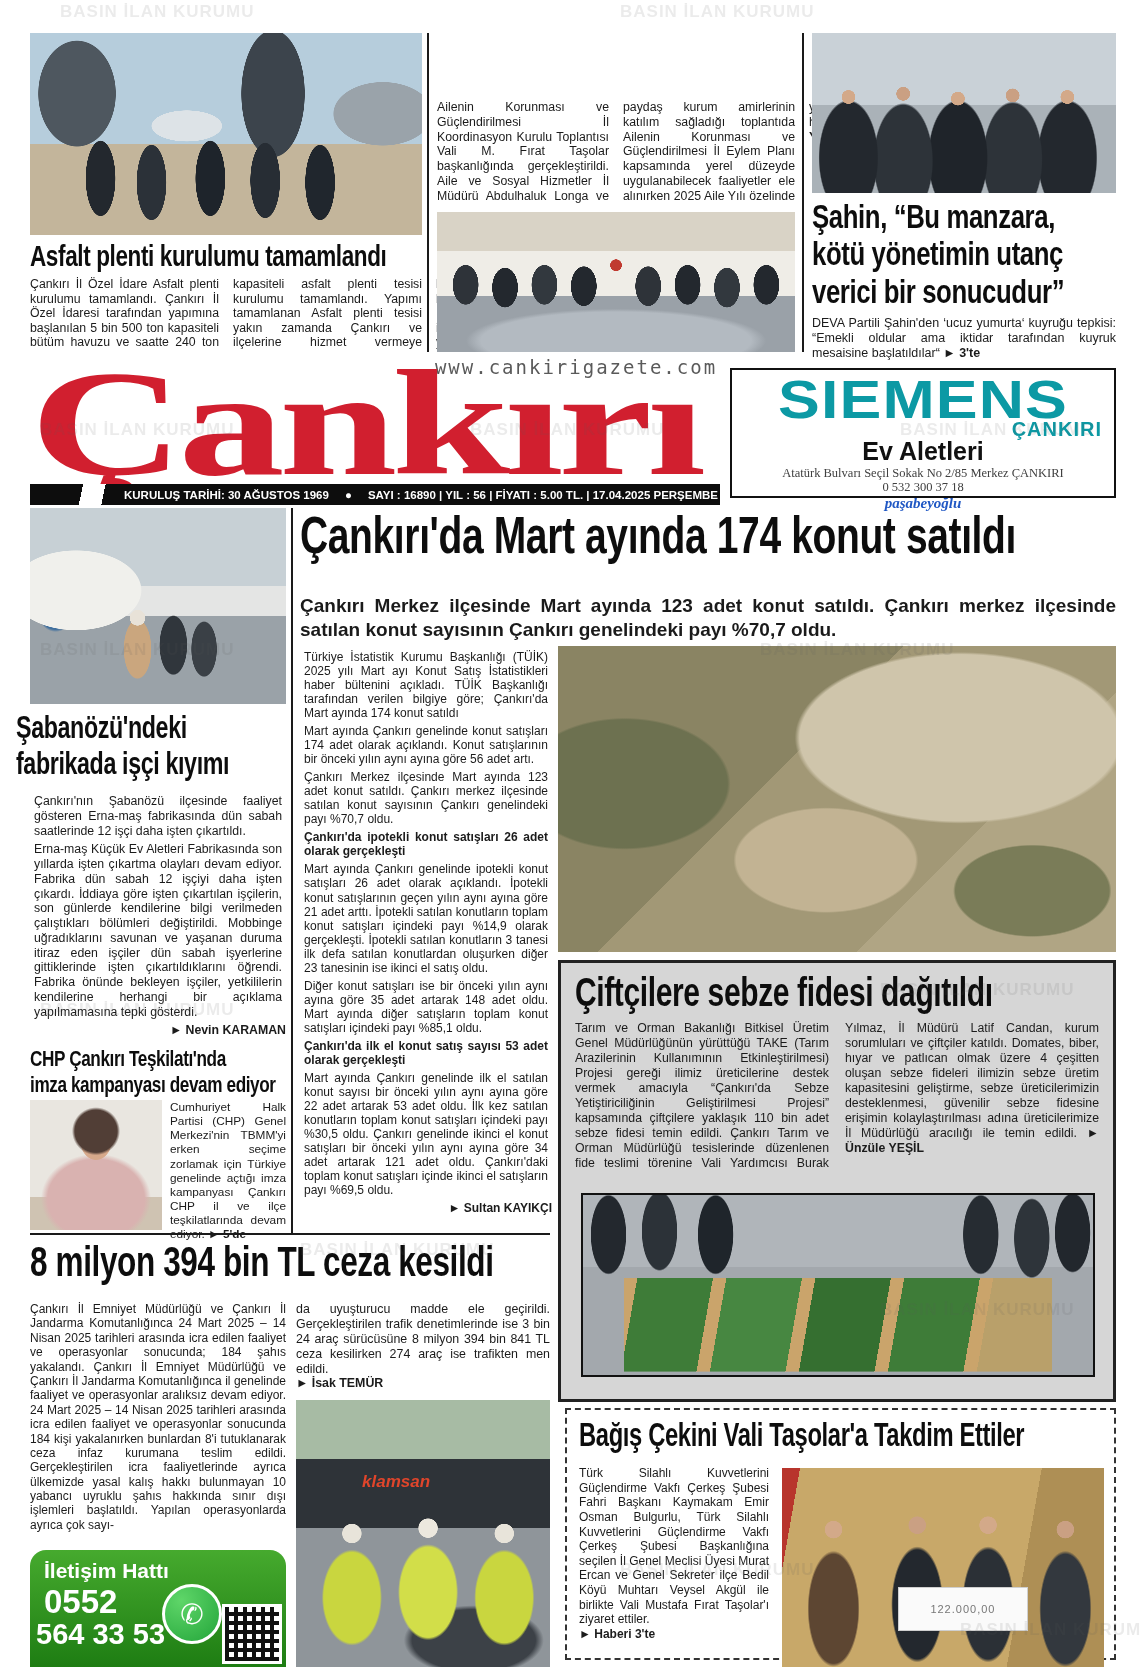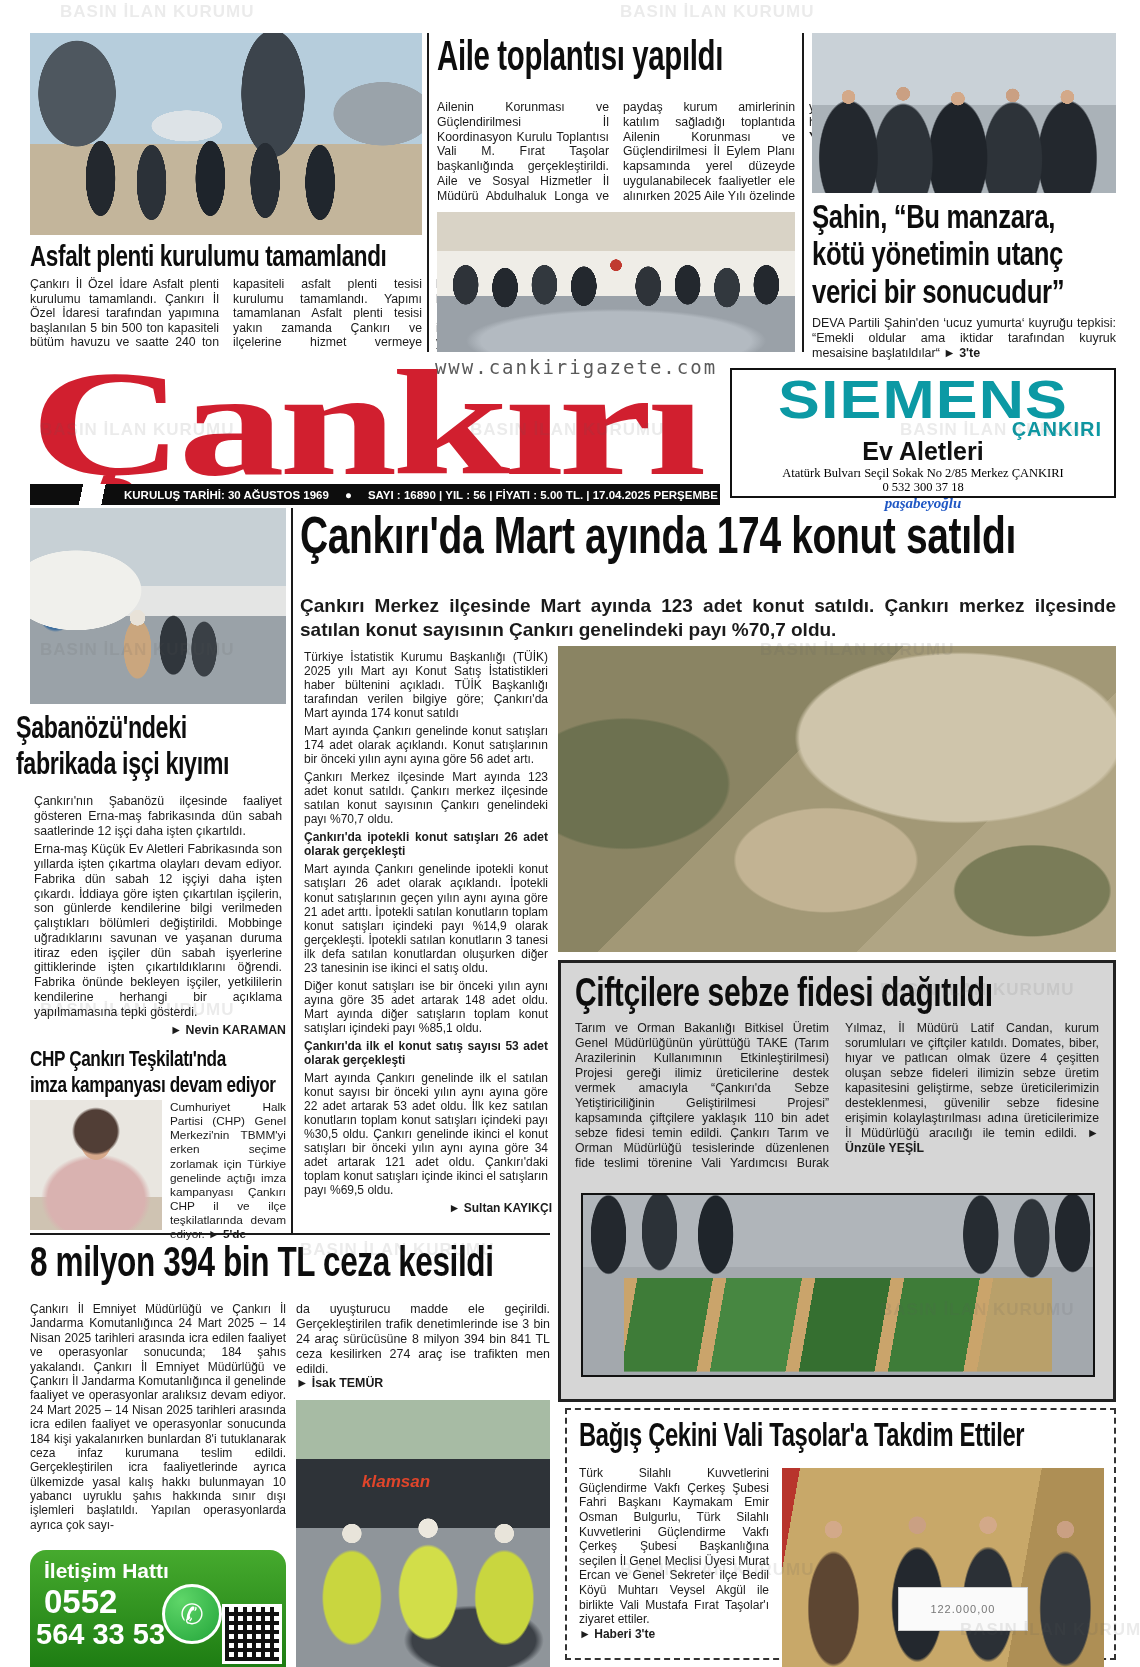--- a/index.html
+++ b/index.html
@@ -28,21 +28,21 @@
   .website{font-family:"DejaVu Sans Mono",monospace;color:#5a5a5a;font-size:19px;letter-spacing:2px;}
   .infobar{position:absolute;left:30px;top:484px;width:690px;height:21px;color:#fff;
            font-size:11.5px;font-weight:700;display:flex;align-items:center;padding-left:94px;box-sizing:border-box;
            background:linear-gradient(102deg,#0d0d0d 0 52px,#ffffff 52px 74px,#0d0d0d 74px);}
   .siemens{position:absolute;left:730px;top:368px;width:386px;height:130px;border:2px solid #111;
            box-sizing:border-box;text-align:center;background:#fff;}
   .siemens .brand{display:inline-block;color:#0c99a4;font-weight:700;font-size:54px;line-height:1;
                   letter-spacing:1px;transform:scaleX(1.16);transform-origin:50% 0;margin-top:2px;}
   .siemens .city{color:#0c99a4;font-weight:700;font-size:20px;text-align:right;margin:-8px 12px 0 0;letter-spacing:1px;}
   .siemens .line{font-weight:700;font-size:25px;color:#111;margin-top:-4px;}
-  .siemens .addr,.siemens .phone{font-family:"Liberation Serif",serif;font-size:12.5px;color:#000000;line-height:1.15;text-align:center;}
+  .siemens .addr,.siemens .phone{font-family:"Liberation Serif",serif;font-size:12.5px;color:#404040;line-height:1.15;text-align:center;}
   .siemens .dealer{font-family:"Liberation Serif",serif;font-style:italic;font-weight:700;
                    color:#1f57c4;font-size:15px;line-height:1.1;}
   
   .cift-box{position:absolute;left:558px;top:960px;width:558px;height:442px;border:3px solid #222;
             background:#d6d6d6;box-sizing:border-box;padding:8px 14px;}
   
   .bagis-box{position:absolute;left:565px;top:1408px;width:551px;height:252px;border:2px dashed #333;
              background:#fff;box-sizing:border-box;padding:8px 12px;}
   
   .contact{position:absolute;left:30px;top:1550px;width:256px;height:117px;border-radius:16px 16px 0 0;
@@ -169,23 +169,20 @@
   <div class="abs" style="left:30px;top:240px;width:392px">
     <div class="hl cx75" style="font-size:30px">Asfalt plenti kurulumu tamamlandı</div>
   </div>
   <div class="abs body" style="left:30px;top:277px;width:392px;height:76px;columns:2;column-gap:14px;font-size:12.3px;line-height:1.18">
     <span>Çankırı İl Özel İdare Asfalt plenti kurulumu tamamlandı. Çankırı İl Özel İdaresi tarafından yapımına başlanılan 5 bin 500 ton kapasiteli bütüm havuzu ve saatte 240 ton kapasiteli asfalt plenti tesisi kurulumu tamamlandı. Yapımı tamamlanan Asfalt plenti tesisi yakın zamanda Çankırı ve ilçelerine hizmet vermeye başlayacak. Özellikle kırsal bölgelere hizmet veren İl Özel İdaresi bu tesisin hizmete girmesi ile köylere daha güzel ve kaliteli yol yapımına başlayacak.</span>
     <b>► 3'te</b>
   </div>
 
   <div class="rule-v" style="left:427px;top:33px;height:319px"></div>
 
-  <div class="abs" style="left:437px;top:34px;width:358px">
-    <div class="hl cx70" style="font-size:42px">Aile toplantısı yapıldı</div>
-  </div>
   <div class="abs body" style="left:437px;top:100px;width:358px;height:110px;columns:2;column-gap:14px;font-size:12.3px;line-height:1.2">
     <span>Ailenin Korunması ve Güçlendirilmesi İl Koordinasyon Kurulu Toplantısı Vali M. Fırat Taşolar başkanlığında gerçekleştirildi. Aile ve Sosyal Hizmetler İl Müdürü Abdulhaluk Longa ve paydaş kurum amirlerinin katılım sağladığı toplantıda Ailenin Korunması ve Güçlendirilmesi İl Eylem Planı kapsamında yerel düzeyde uygulanabilecek faaliyetler ele alınırken 2025 Aile Yılı özelinde yapılacak tüm çalışmaların yol haritası belirlendi.</span>
     <b>► Ünzüle YEŞİL</b>
   </div>
   <div class="photo ph-meeting" style="left:437px;top:212px;width:358px;height:140px"></div>
 
   <div class="rule-v" style="left:802px;top:33px;height:319px"></div>
 
   <div class="photo ph-crowd" style="left:812px;top:33px;width:304px;height:160px"></div>
   <div class="abs" style="left:812px;top:198px;width:304px">

